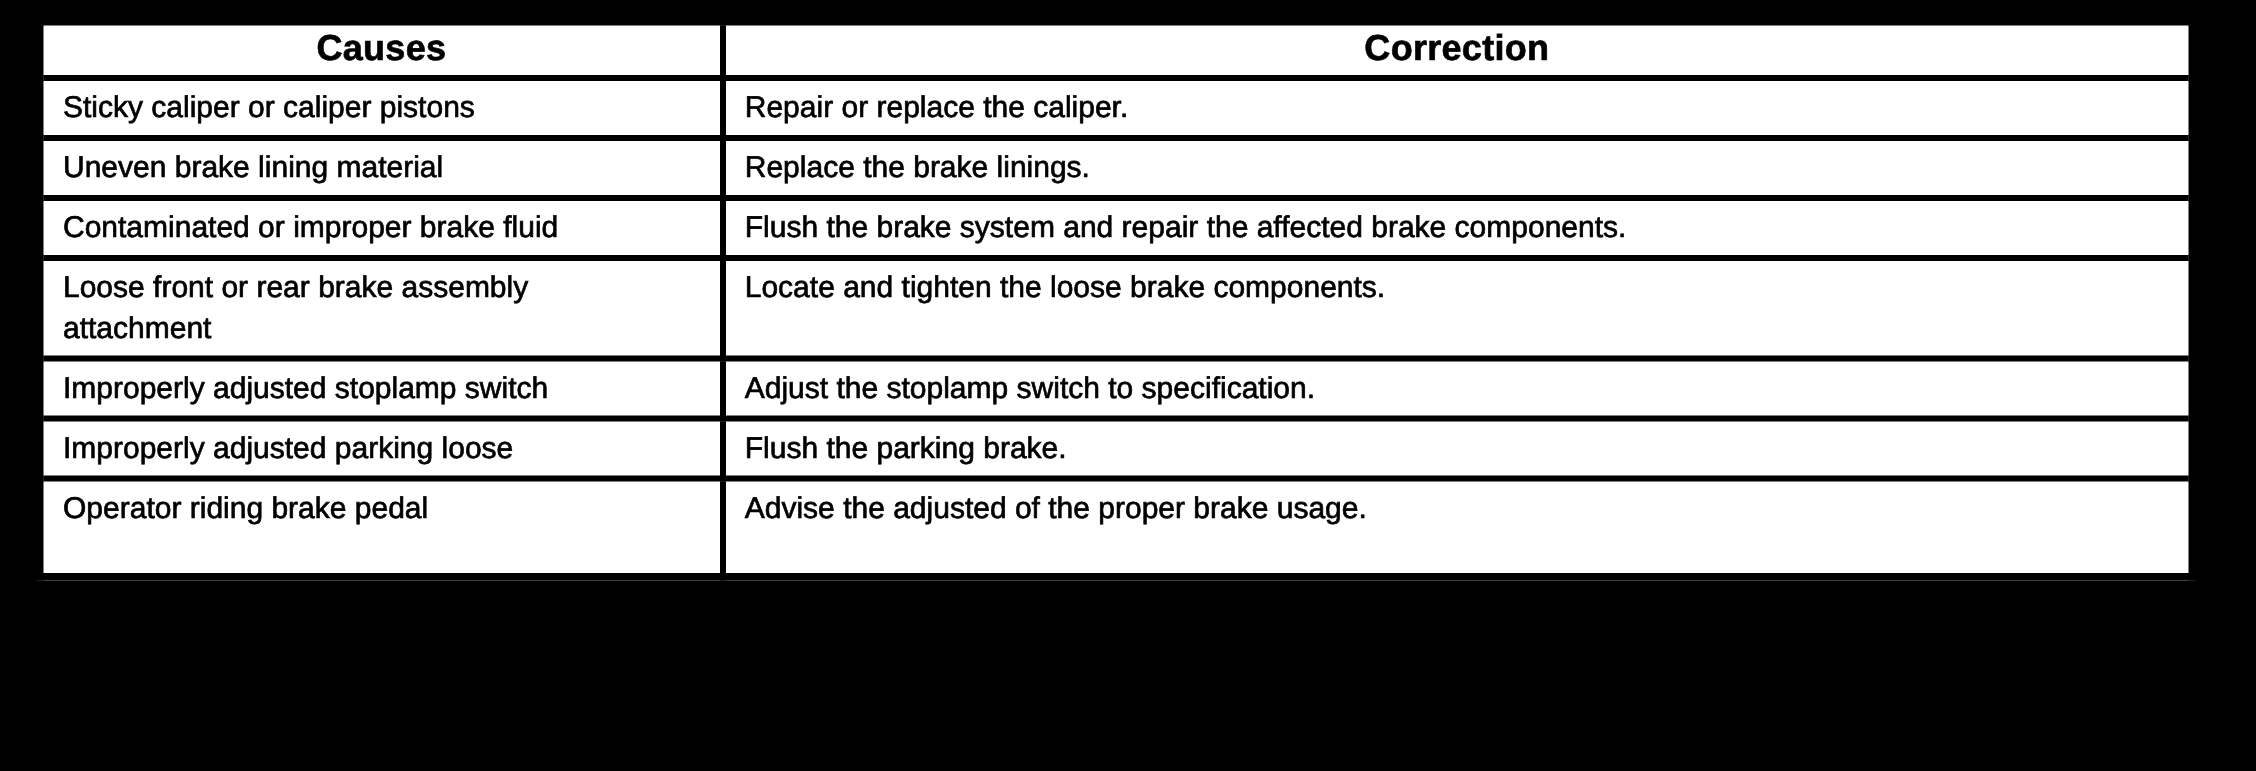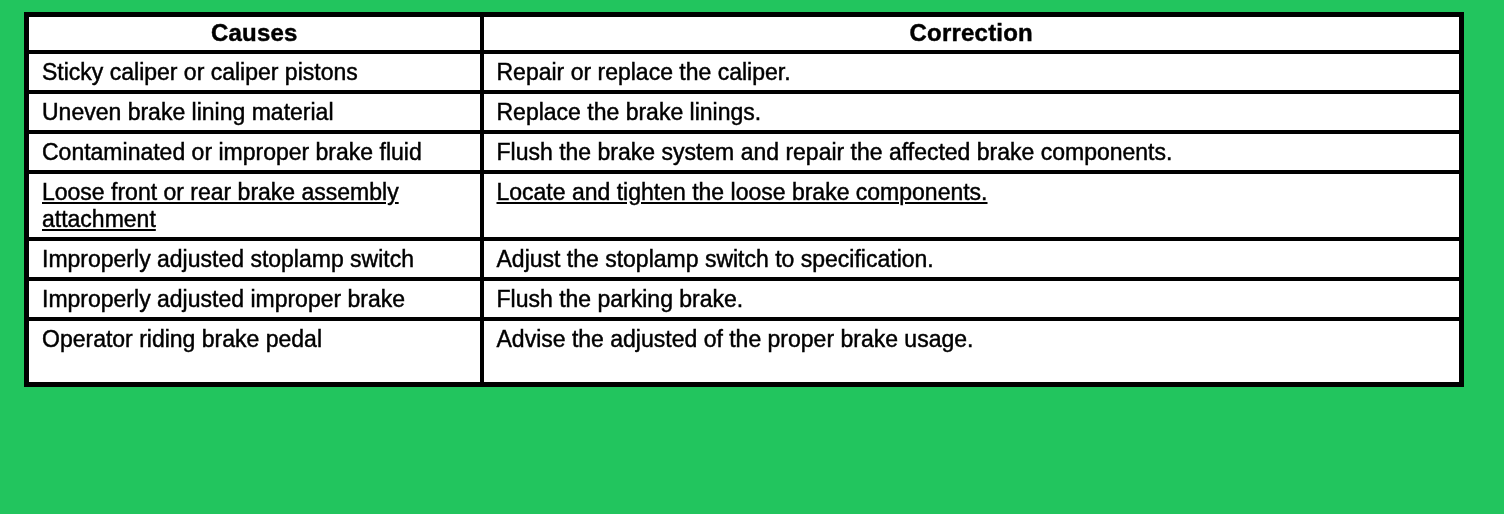--- a/index.html
+++ b/index.html
@@ -7,21 +7,21 @@
     width: 1504px;
     height: 514px;
     background: #ffffff;
     overflow: hidden;
     font-family: "Liberation Sans", sans-serif;
   }
   .scan-page {
     position: relative;
     width: 1504px;
     height: 514px;
-    background: #22c55e;
+    background: #000000;
   }
   table.trouble-table {
     position: absolute;
     left: 24px;
     top: 12px;
     width: 1435px;
     border-collapse: collapse;
     table-layout: fixed;
     background: #fff;
   }
@@ -34,33 +34,33 @@
   table.trouble-table th {
     height: 37px;
     font-size: 24px;
     font-weight: bold;
     text-align: center;
     vertical-align: middle;
     letter-spacing: 0.2px;
   }
   table.trouble-table td {
     height: 39px;
-    font-size: 23px;
+    font-size: 20px;
     font-weight: normal;
     text-align: left;
     vertical-align: top;
     padding: 5px 10px 4px 13px;
     line-height: 27px;
     white-space: pre-line;
     overflow: hidden;
   }
   col.causes-col { width: 455px; }
   col.correction-col { width: 980px; }
   
-  tbody tr:nth-child(4) td { height: 58px; text-decoration: underline; }
+  tbody tr:nth-child(4) td { height: 58px; }
   tbody tr:nth-child(7) td { height: 66px; }
   tbody tr:nth-child(10) td { height: 46px; }
   
   table.trouble-table { border: 5px solid #000; }
 </style>
 </head>
 <body>
 
 <div class="scan-page">
   <table class="trouble-table">
@@ -97,21 +97,21 @@
   </tr>
 
 
   <tr>
     <td>Improperly adjusted stoplamp switch</td>
     <td>Adjust the stoplamp switch to specification.</td>
   </tr>
 
 
   <tr>
-    <td>Improperly adjusted improper brake</td>
+    <td>Improperly adjusted parking loose</td>
     <td>Flush the parking brake.</td>
   </tr>
 
 
   <tr>
     <td>Operator riding brake pedal</td>
     <td>Advise the adjusted of the proper brake usage.</td>
   </tr>
 </tbody>
   </table>

